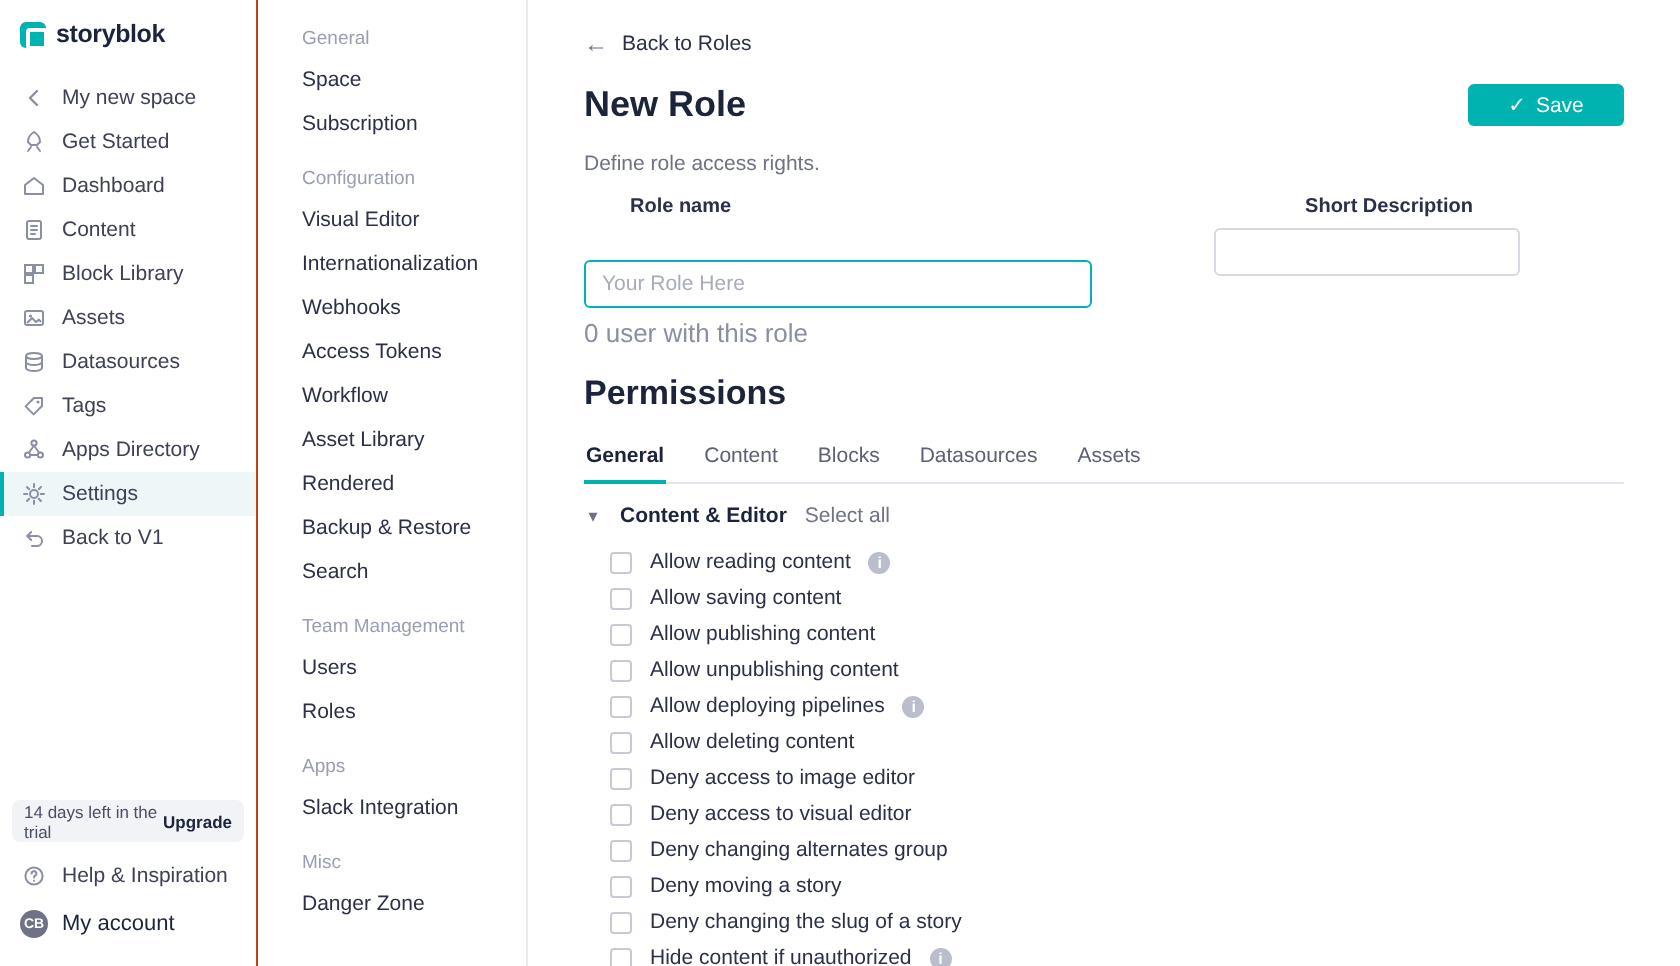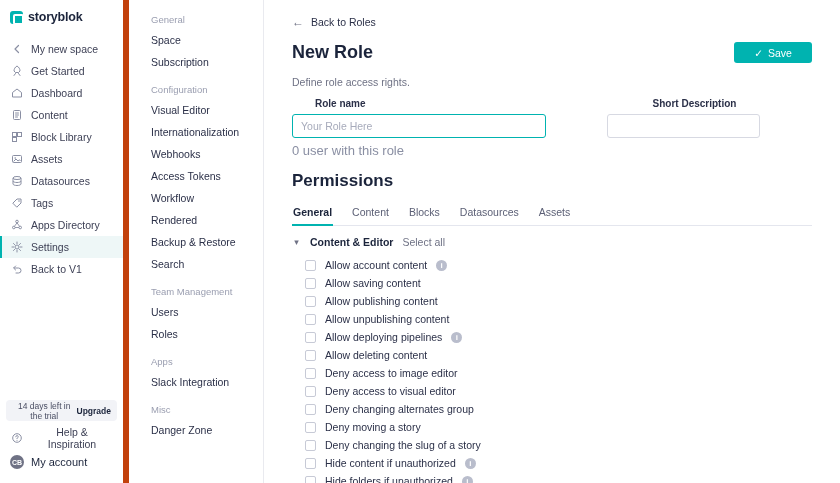--- a/index.html
+++ b/index.html
@@ -13,25 +13,24 @@
     background: #ffffff;
     overflow: hidden;
   }
   .app { display: flex; width: 840px; height: 483px; }
 
   
   .rail {
     width: 129px;
     min-width: 129px;
     background: #ffffff;
-    border-right: 6px solid #c2410c;
+    border-right: 1px solid #c2410c;
     display: flex;
     flex-direction: column;
     position: relative;
-    text-align: center;
   }
   .rail-logo {
     display: flex;
     align-items: center;
     gap: 5px;
     padding: 10px 10px 12px 10px;
   }
   .logo-mark {
     width: 13px; height: 13px;
     background: #00b3b0;
@@ -195,21 +194,21 @@
     border: 1px solid #d7d9e2;
     border-radius: 3px;
     padding: 0 8px;
     font-size: 10.5px;
     font-family: "Liberation Sans", sans-serif;
     color: #1b243b;
     background: #fff;
     outline: none;
   }
   .field input::placeholder { color: #a7abbb; }
-  .field.name input { border-color: #00b3b0; }
+  .field.name input { border-color: #00b3b0; margin-top: 16px; }
   .hint {
     font-size: 13px;
     color: #8a8fa3;
     margin-top: 5px;
   }
   .perm-title {
     font-size: 17px;
     font-weight: bold;
     color: #1b243b;
     margin: 13px 0 0 0;
@@ -447,20 +446,21 @@
       <div class="nav-item">Subscription</div>
     </div>
 
     <div class="nav-group">
       <div class="nav-head">Configuration</div>
       <div class="nav-item">Visual Editor</div>
       <div class="nav-item">Internationalization</div>
       <div class="nav-item">Webhooks</div>
       <div class="nav-item">Access Tokens</div>
       <div class="nav-item">Workflow</div>
+      <div class="nav-item">Asset Library</div>
       <div class="nav-item">Rendered</div>
       <div class="nav-item">Backup &amp; Restore</div>
       <div class="nav-item">Search</div>
     </div>
 
     <div class="nav-group">
       <div class="nav-head">Team Management</div>
       <div class="nav-item">Users</div>
       <div class="nav-item">Roles</div>
     </div>
@@ -519,21 +519,21 @@
     <div class="section-head">
       <span class="chev">▾</span>
       <span class="section-name">Content &amp; Editor</span>
       <span class="select-all">Select all</span>
     </div>
 
     <div class="rows">
 
       <div class="perm-row">
         <span class="cb"></span>
-        <span class="perm-label">Allow account content</span>
+        <span class="perm-label">Allow reading content</span>
         <span class="info">i</span>
       </div>
 
       <div class="perm-row">
         <span class="cb"></span>
         <span class="perm-label">Allow saving content</span>
       </div>
 
       <div class="perm-row">
         <span class="cb"></span>

